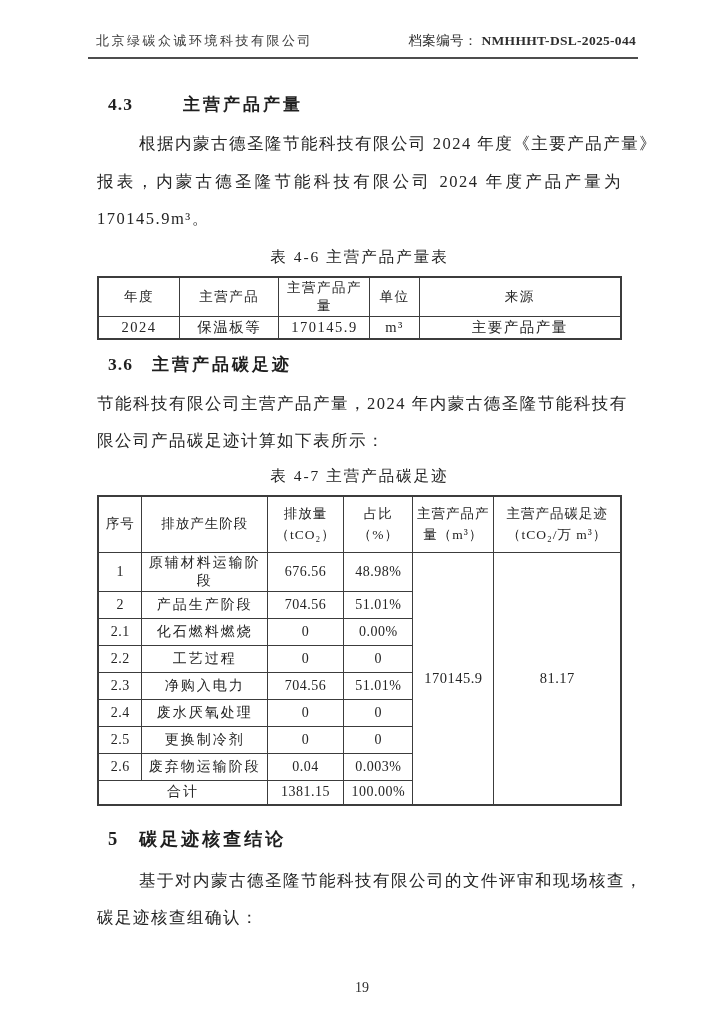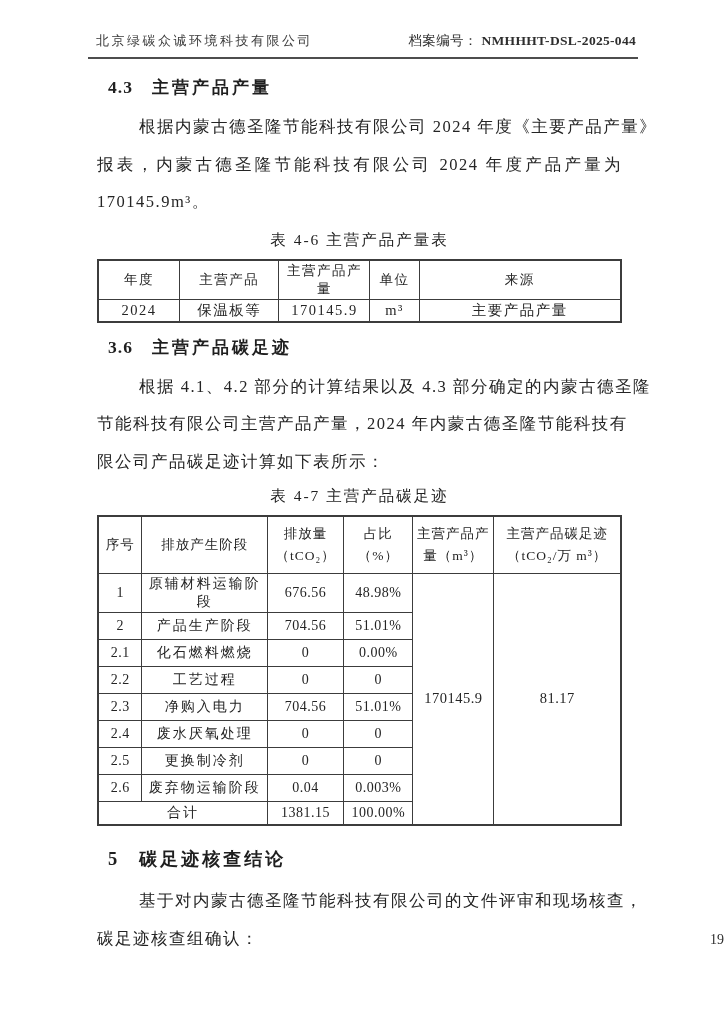--- a/index.html
+++ b/index.html
@@ -43,21 +43,21 @@
   
   .h-sec {
     display: flex;
     align-items: baseline;
     font-weight: bold;
     padding-left: 11px;
     color: #1f1f1f;
   }
   .h-sec .h-num { font-size: 17.5px; letter-spacing: 1px; }
   .h-sec .h-title { font-size: 17px; letter-spacing: 3px; margin-left: 19px; }
-  .h-43 { margin-top: 17px; }
+  .h-43 { margin-top: 34px; gap: 31px; }
   .h-44 { margin-top: 13px; }
   .h-5  { margin-top: 21px; }
   .h-5 .h-num { font-size: 18.5px; }
   .h-5 .h-title { font-size: 18px; margin-left: 21px; }
   
   .para { margin-top: 9px; font-size: 16.5px; color: #242424; }
   .para .pline {
     line-height: 37.5px;
     letter-spacing: 1.5px;
     text-align: justify;
@@ -98,23 +98,23 @@
   
   .t47 th { height: 57px; font-size: 13.5px; letter-spacing: 1px; line-height: 1.6; }
   .t47 td { height: 27px; font-size: 14px; letter-spacing: 0.5px; }
   .t47 td.stage { letter-spacing: 2px; }
   .t47 tr.total-row td { height: 24px; }
   .t47 td.mergecell { font-size: 14.5px; }
   
   .page-footer {
     position: absolute;
     left: 0;
-    top: 932px;
+    top: 980px;
     width: 724px;
-    text-align: right;
+    text-align: center;
     font-size: 14px;
     color: #2e2e2e;
   }
 </style>
 </head>
 <body>
 
 <div class="page">
   <div class="content">
 
@@ -160,21 +160,20 @@
         <td>主要产品产量</td>
       </tr>
     </tbody>
       </table>
 
     <div class="h-sec h-44">
       <span class="h-num">3.6</span>
       <span class="h-title">主营产品碳足迹</span>
     </div>
     <div class="para">
-      <div class="pline first">根据 4.1、4.2 部分的计算结果以及 4.3 部分确定的内蒙古德圣隆</div>
       <div class="pline">节能科技有限公司主营产品产量，2024 年内蒙古德圣隆节能科技有</div>
       <div class="pline last">限公司产品碳足迹计算如下表所示：</div>
     </div>
 
     <div class="tbl-caption" style="margin-top:6px">表 4-7  主营产品碳足迹</div>
     <table class="t47">
       <colgroup>
         <col style="width:8.4%">
           <col style="width:24.0%">
           <col style="width:14.6%">

